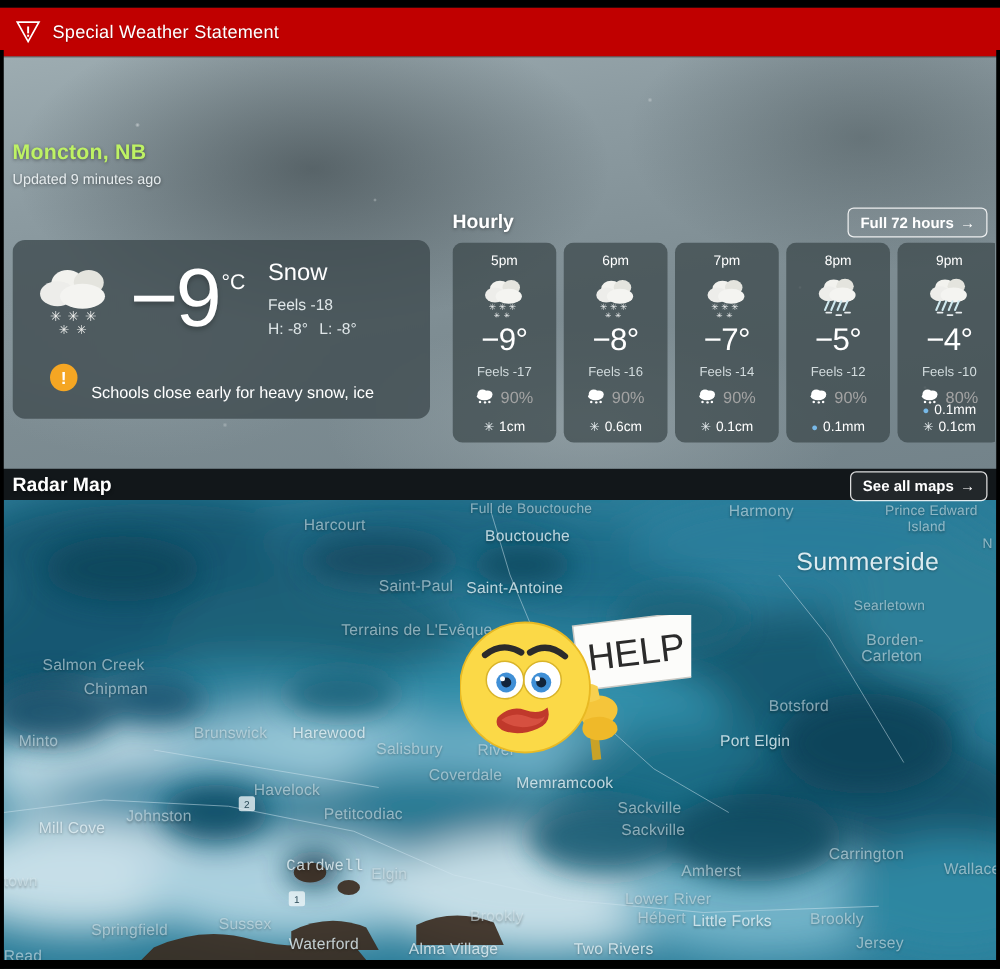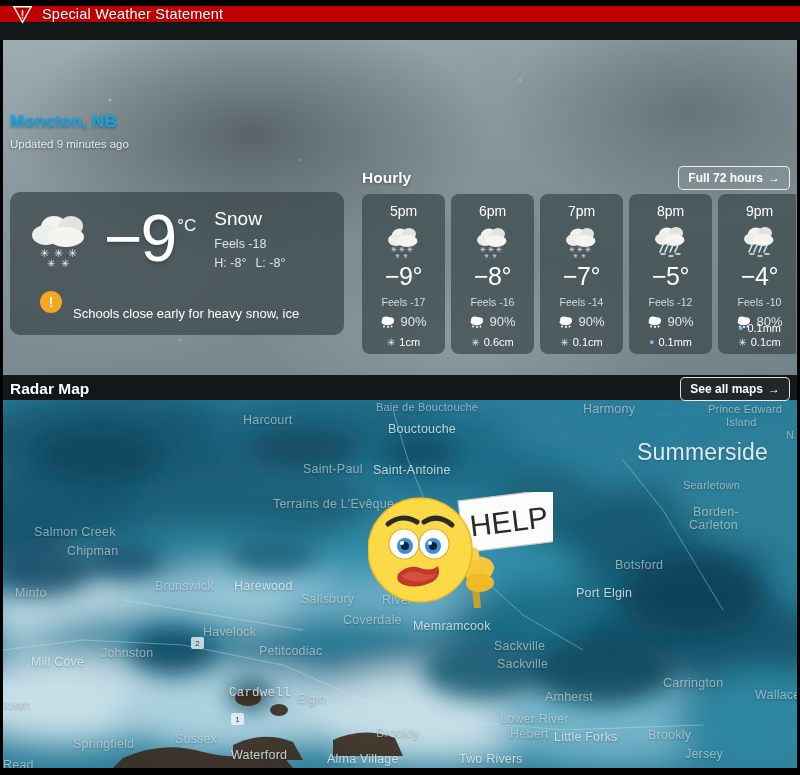--- a/index.html
+++ b/index.html
@@ -8,21 +8,21 @@
     font-family: "Liberation Sans", sans-serif;
     background: #000; overflow: hidden;
   }
   #app {
     position: relative; width: 800px; height: 775px;
     background: #12171a; overflow: hidden;
   }
 
   
   #alert-banner {
-    position: absolute; left: 0; top: 6px; width: 800px; height: 16px;
+    position: absolute; left: 0; top: 6px; width: 800px; height: 39px;
     background: #c00000;
     display: flex; align-items: center; gap: 9px;
     padding-left: 12px; z-index: 30;
     box-shadow: 0 1px 0 rgba(0,0,0,.35);
   }
   #alert-banner .tri { width: 21px; height: 19px; flex: none; }
   #alert-text {
     color: #fff; font-size: 14.5px; letter-spacing: .2px;
     text-shadow: 0 1px 1px rgba(0,0,0,.3);
   }
@@ -46,21 +46,21 @@
       radial-gradient(circle 2px at 520px 40px, rgba(255,255,255,.35), transparent),
       radial-gradient(circle 1.5px at 640px 190px, rgba(255,255,255,.4), transparent),
       radial-gradient(circle 2px at 180px 300px, rgba(255,255,255,.3), transparent),
       radial-gradient(circle 1.5px at 740px 270px, rgba(255,255,255,.35), transparent);
     pointer-events: none;
   }
 
   
   #location-block { position: absolute; left: 10px; top: 112px; z-index: 12; }
   #city-name {
-    color: #0ea5e9; font-size: 17px; font-weight: 700; letter-spacing: .2px;
+    color: #bef264; font-size: 17px; font-weight: 700; letter-spacing: .2px;
     text-shadow: 0 1px 3px rgba(0,0,0,.45);
   }
   #updated-text {
     color: #e6ecee; font-size: 11.5px; margin-top: 6px;
     text-shadow: 0 1px 3px rgba(0,0,0,.45);
   }
 
   
   #current-card {
     position: absolute; left: 10px; top: 192px; width: 334px; height: 143px;
@@ -116,29 +116,29 @@
   #hourly-strip {
     position: absolute; left: 362px; top: 194px; width: 434px; height: 163px;
     display: flex; gap: 6px; z-index: 12; overflow: hidden;
   }
   .hour-card {
     width: 83px; flex: none; height: 160px;
     background: rgba(58,70,74,.72); border-radius: 8px;
     display: flex; flex-direction: column; align-items: center;
     padding-top: 9px; position: relative;
   }
-  .hour-time { color: #fff; font-size: 14px; }
+  .hour-time { color: #fff; font-size: 11px; }
   .hour-icon { margin-top: 5px; height: 34px; display: flex; align-items: center; }
   .hour-temp {
     color: #fff; font-size: 25px; font-weight: 300; margin-top: 4px; letter-spacing: -.5px;
   }
   .hour-feels { color: #d3dcde; font-size: 10.5px; margin-top: 5px; }
   .hour-pop {
-    color: #e5e5e5; font-size: 13px; margin-top: 6px;
-    display: flex; align-items: center; gap: 5px;
+    color: #a3a3a3; font-size: 13px; margin-top: 6px;
+    display: flex; gap: 5px;
   }
   .hour-accum {
     position: absolute; bottom: 6px; left: 0; width: 100%;
     display: flex; flex-direction: column; align-items: center; gap: 2px;
   }
   .accum-row {
     color: #fff; font-size: 11px; display: flex; align-items: center; gap: 4px;
   }
   .accum-row .gl { font-size: 10px; }
   .drop { color: #78b9e8; }
@@ -157,21 +157,21 @@
     position: absolute; left: 3px; top: 400px; width: 794px; height: 368px;
     overflow: hidden; background: #1f6e8c;
   }
   #radar-canvas { position: absolute; inset: 0; }
 
   .map-label {
     position: absolute; color: rgba(226,240,245,.82);
     font-size: 11px; white-space: nowrap; letter-spacing: .2px;
     text-shadow: 0 1px 2px rgba(0,0,0,.3); pointer-events: none;
   }
-  .map-label.big { font-size: 23px; color: rgba(236,246,250,.92); }
+  .map-label.big { font-size: 20px; color: rgba(236,246,250,.92); }
   .map-label.med { font-size: 12.5px; }
   .map-label.dim { color: rgba(214,232,238,.6); }
 
   .road-marker {
     position: absolute; width: 13px; height: 12px; border-radius: 2px;
     background: rgba(238,246,248,.78); color: #2a4a58;
     font-size: 8px; display: flex; align-items: center; justify-content: center;
   }
 
   
@@ -505,21 +505,21 @@
       <g fill="#3a2a1e" opacity="0.9">
         <path d="M120 358 Q160 340 200 352 Q240 362 275 350 L290 368 L110 368 Z"></path>
         <path d="M230 345 Q260 330 290 342 L300 360 L230 360 Z"></path>
         <path d="M330 340 Q360 326 392 338 L400 356 L330 356 Z"></path>
         <ellipse cx="245" cy="298" rx="13" ry="8"></ellipse>
         <ellipse cx="276" cy="310" rx="9" ry="6"></ellipse>
       </g>
     </svg>
     <div id="map-labels">
         <div class="map-label med dim" style="left: 240px; top: 13px;">Harcourt</div>
-        <div class="map-label dim" style="left: 373px; top: 1px;">Baie de Bouctouche</div>
+        <div class="map-label dim" style="left: 373px; top: 1px;">Full de Bouctouche</div>
         <div class="map-label med" style="left: 385px; top: 22px;">Bouctouche</div>
         <div class="map-label med dim" style="left: 580px; top: 2px; text-align: right;">Harmony</div>
         <div class="map-label dim" style="left: 705px; top: 3px;">Prince Edward</div>
         <div class="map-label dim" style="left: 723px; top: 16px;">Island</div>
         <div class="map-label big" style="left: 634px; top: 39px;">Summerside</div>
         <div class="map-label dim" style="left: 783px; top: 29px;">N</div>
         <div class="map-label med dim" style="left: 300px; top: 62px;">Saint-Paul</div>
         <div class="map-label med" style="left: 370px; top: 63px;">Saint-Antoine</div>
         <div class="map-label dim" style="left: 680px; top: 79px;">Searletown</div>
         <div class="map-label med dim" style="left: 270px; top: 97px;">Terrains de L'Evêque</div>

